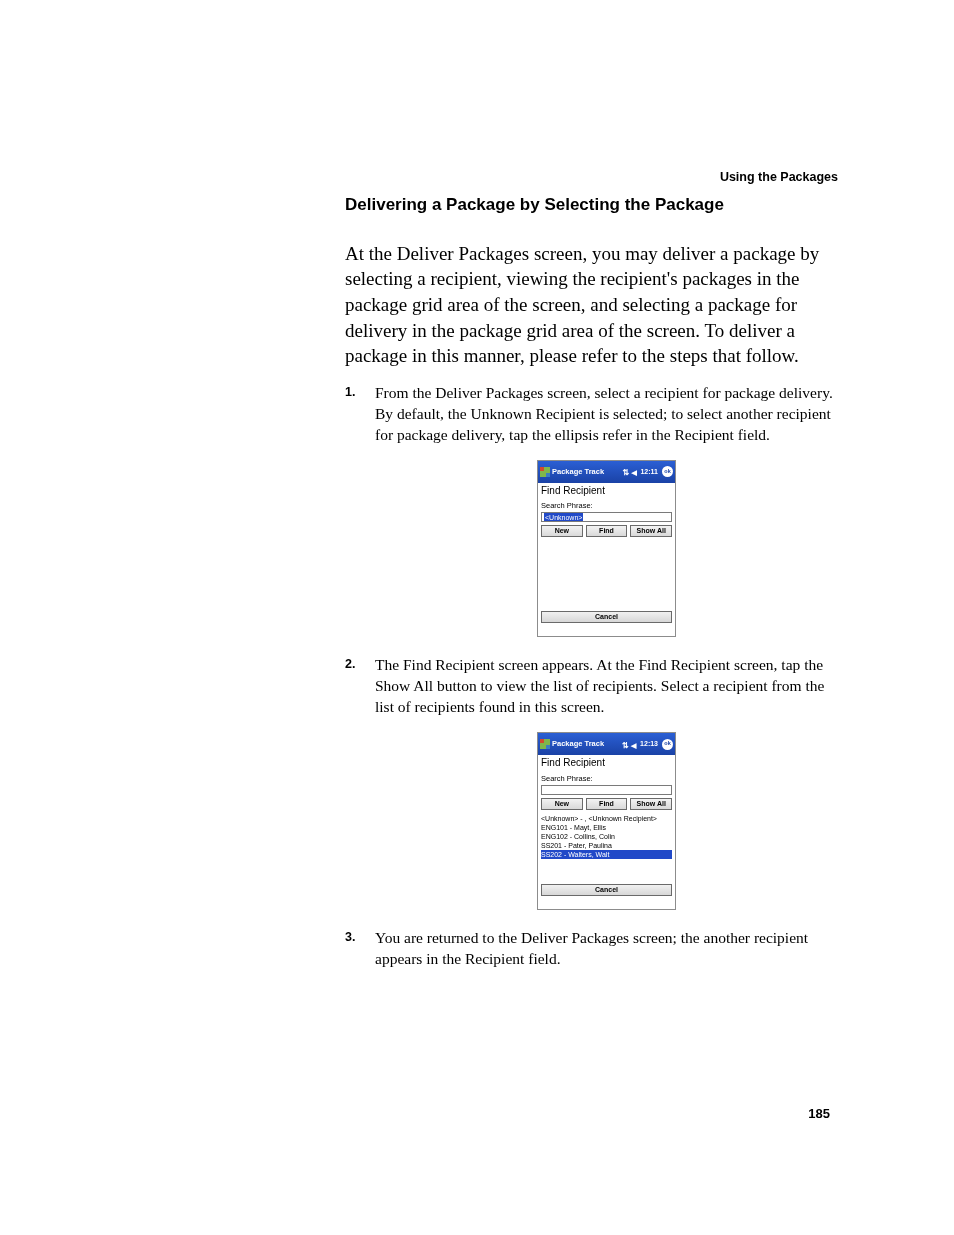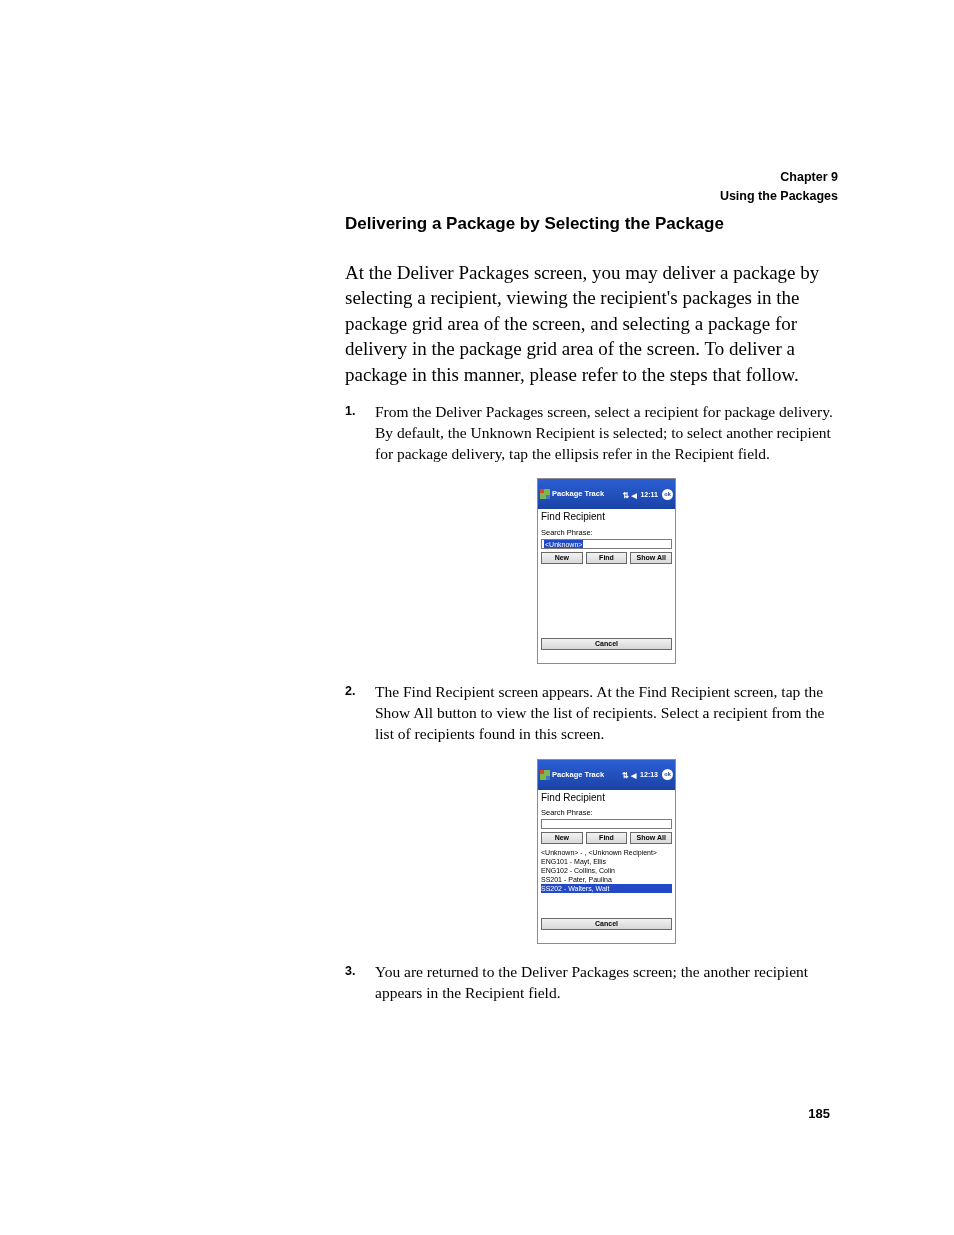--- a/index.html
+++ b/index.html
@@ -63,21 +63,21 @@
       font-family:"Tahoma","Verdana",Arial,sans-serif;
       font-size:7.5px;
       background:#fff;
       border:1px solid #8c8c8c;
     }
     .titlebar {
       display:flex;
       align-items:center;
       background:linear-gradient(#2b5fd4,#1a42a6);
       color:#fff;
-      height:30px;
+      height:22px;
       padding:0 2px;
       gap:2px;
       justify-content:space-between;
     }
     .start-flag {
       width:10px; height:10px;
       background:#7fb64b;
       position:relative;
     }
     .start-flag::before,
@@ -186,21 +186,20 @@
       font-family: Arial, Helvetica, sans-serif;
       font-weight:bold;
       font-size:13px;
     }
   </style>
 </head>
 <body>
 
 <div class="page">
   <div class="chapter">
-    <div>Chapter 9</div>
     <div>Using the Packages</div>
   </div>
 
   <h2 class="section-title">Delivering a Package by Selecting the Package</h2>
 
   <p class="intro">At the Deliver Packages screen, you may deliver a package by selecting a recipient, viewing the recipient's packages in the package grid area of the screen, and selecting a package for delivery in the package grid area of the screen. To deliver a package in this manner, please refer to the steps that follow.</p>
 
   <ol>
 
     <li>

